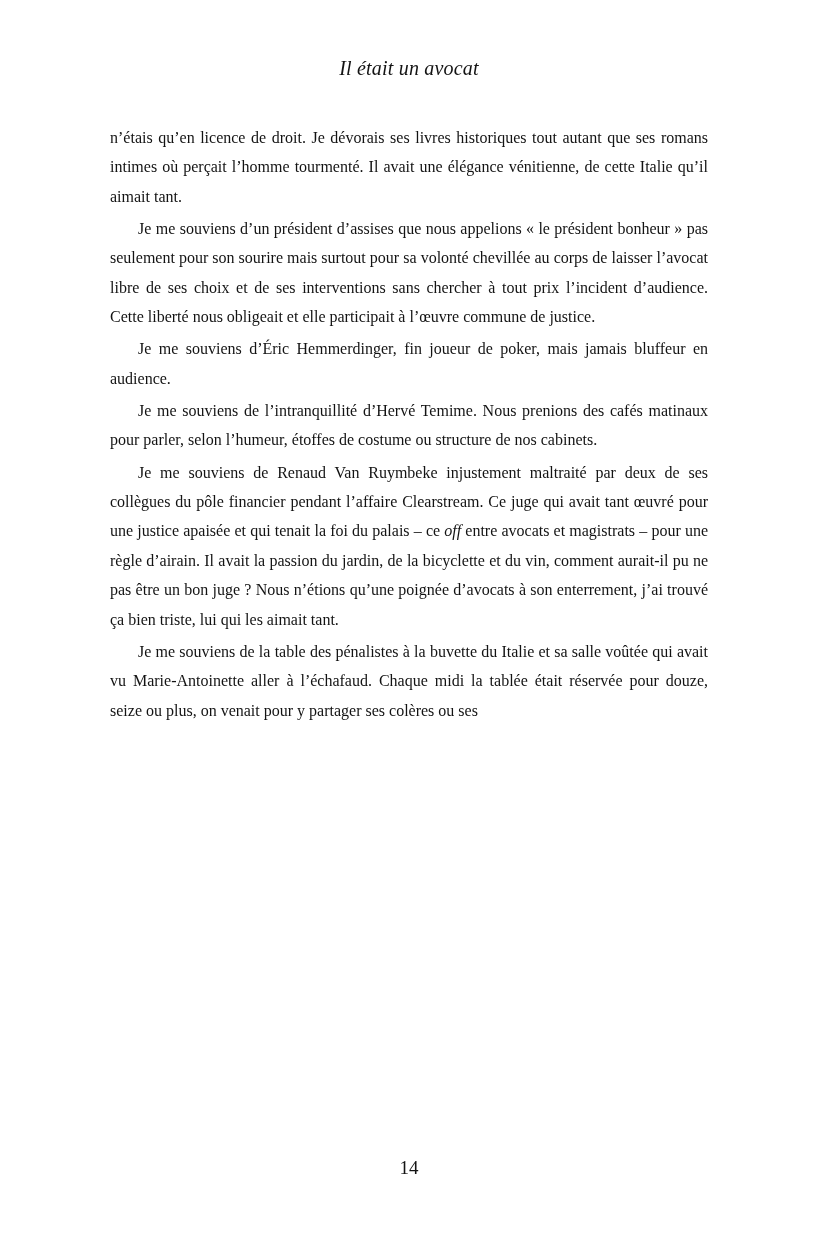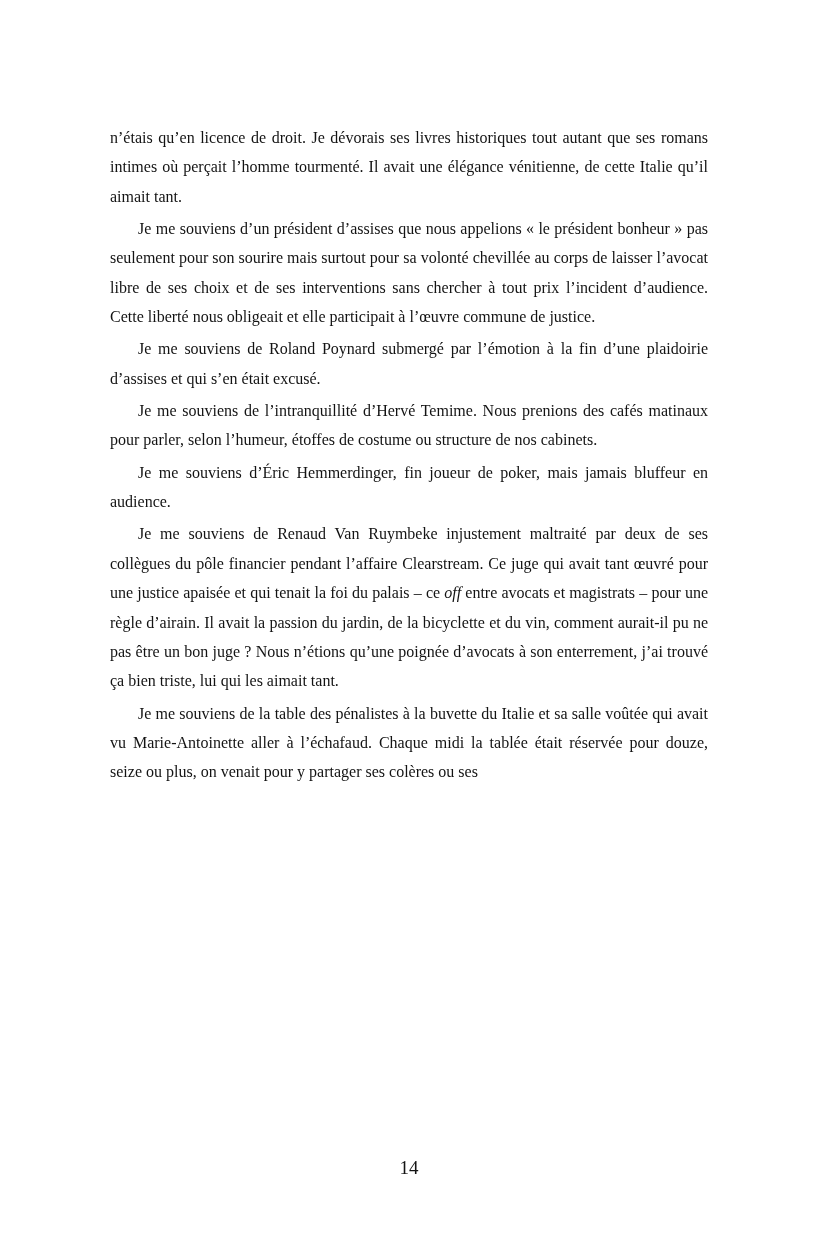--- a/index.html
+++ b/index.html
@@ -51,25 +51,25 @@
     text-align: center;
     font-size: 19px;
     line-height: 24px;
     font-family: Liberation Serif, serif;
   }
 </style>
 </head>
 <body>
 
 <div class="page">
+  <div class="running-head">Il était un avocat</div>
 
   <div class="body-text">
       <p>n’étais qu’en licence de droit. Je dévorais ses livres historiques tout autant que ses romans intimes où perçait l’homme tourmenté. Il avait une élégance vénitienne, de cette Italie qu’il aimait tant.</p>
       <p class="indent">Je me souviens d’un président d’assises que nous appelions «&nbsp;le président bonheur&nbsp;» pas seulement pour son sourire mais surtout pour sa volonté chevillée au corps de laisser l’avocat libre de ses choix et de ses interventions sans chercher à tout prix l’incident d’audience. Cette liberté nous obligeait et elle participait à l’œuvre commune de justice.</p>
-      <p class="indent">Je me souviens de Roland Poynard submergé par l’émotion à la fin d’une plaidoirie d’assises et qui s’en était excusé.</p>
+      <p class="indent">Je me souviens d’Éric Hemmerdinger, fin joueur de poker, mais jamais bluffeur en audience.</p>
       <p class="indent">Je me souviens de l’intranquillité d’Hervé Temime. Nous prenions des cafés matinaux pour parler, selon l’humeur, étoffes de costume ou structure de nos cabinets.</p>
-      <p class="indent">Je me souviens d’Éric Hemmerdinger, fin joueur de poker, mais jamais bluffeur en audience.</p>
       <p class="indent">Je me souviens de Renaud Van Ruymbeke injustement maltraité par deux de ses collègues du pôle financier pendant l’affaire Clearstream. Ce juge qui avait tant œuvré pour une justice apaisée et qui tenait la foi du palais – ce <i>off</i> entre avocats et magistrats – pour une règle d’airain. Il avait la passion du jardin, de la bicyclette et du vin, comment aurait-il pu ne pas être un bon juge&nbsp;? Nous n’étions qu’une poignée d’avocats à son enterrement, j’ai trouvé ça bien triste, lui qui les aimait tant.</p>
       <p class="indent">Je me souviens de la table des pénalistes à la buvette du Italie et sa salle voûtée qui avait vu Marie-Antoinette aller à l’échafaud. Chaque midi la tablée était réservée pour douze, seize ou plus, on venait pour y partager ses colères ou ses</p>
     </div>
 
   <div class="page-number">14</div>
 </div>
 
 </body></html>

